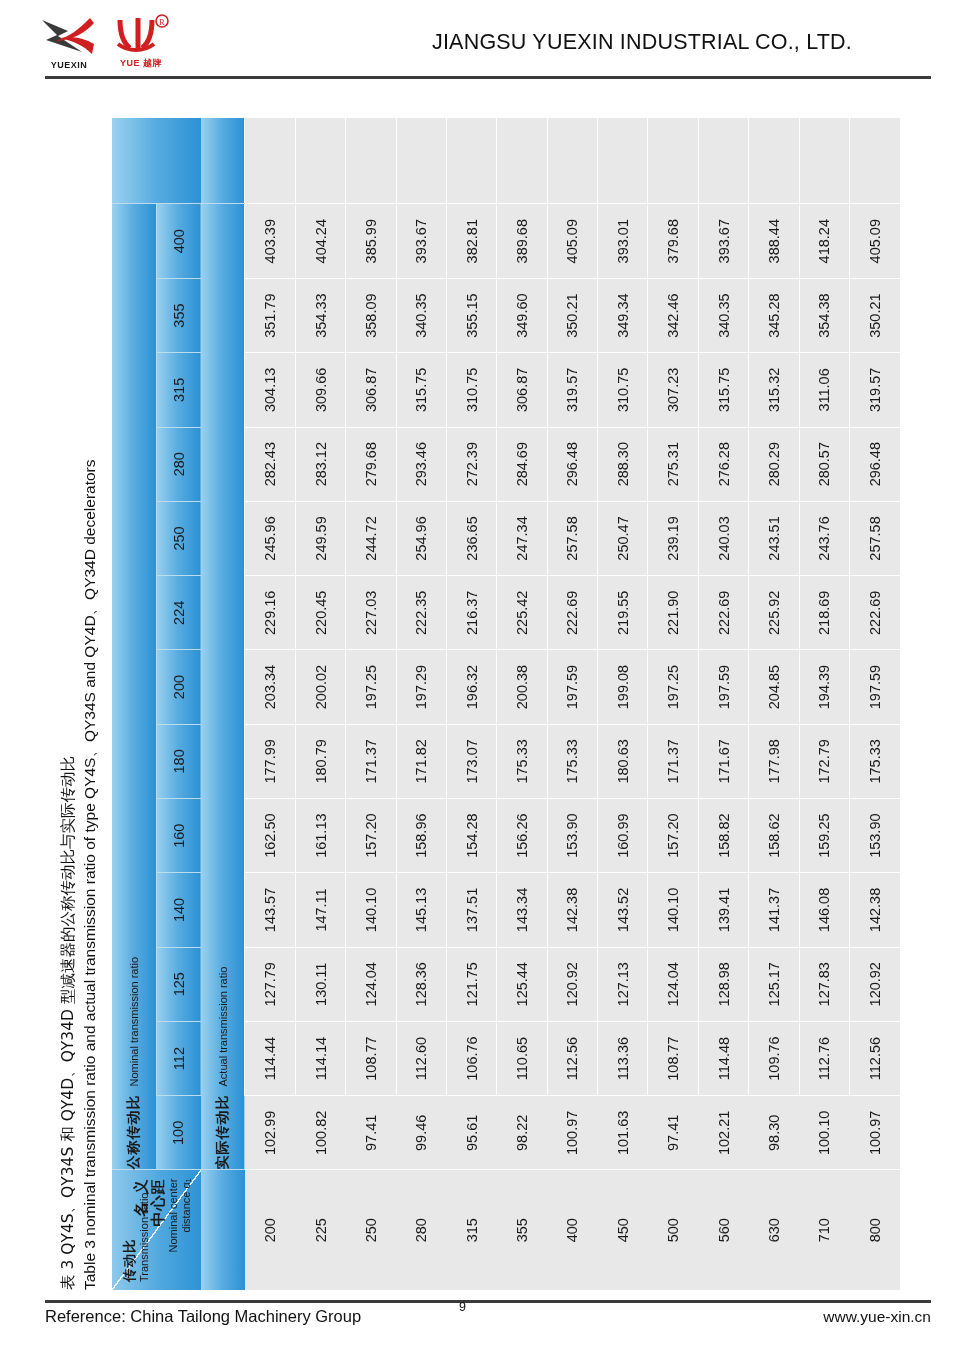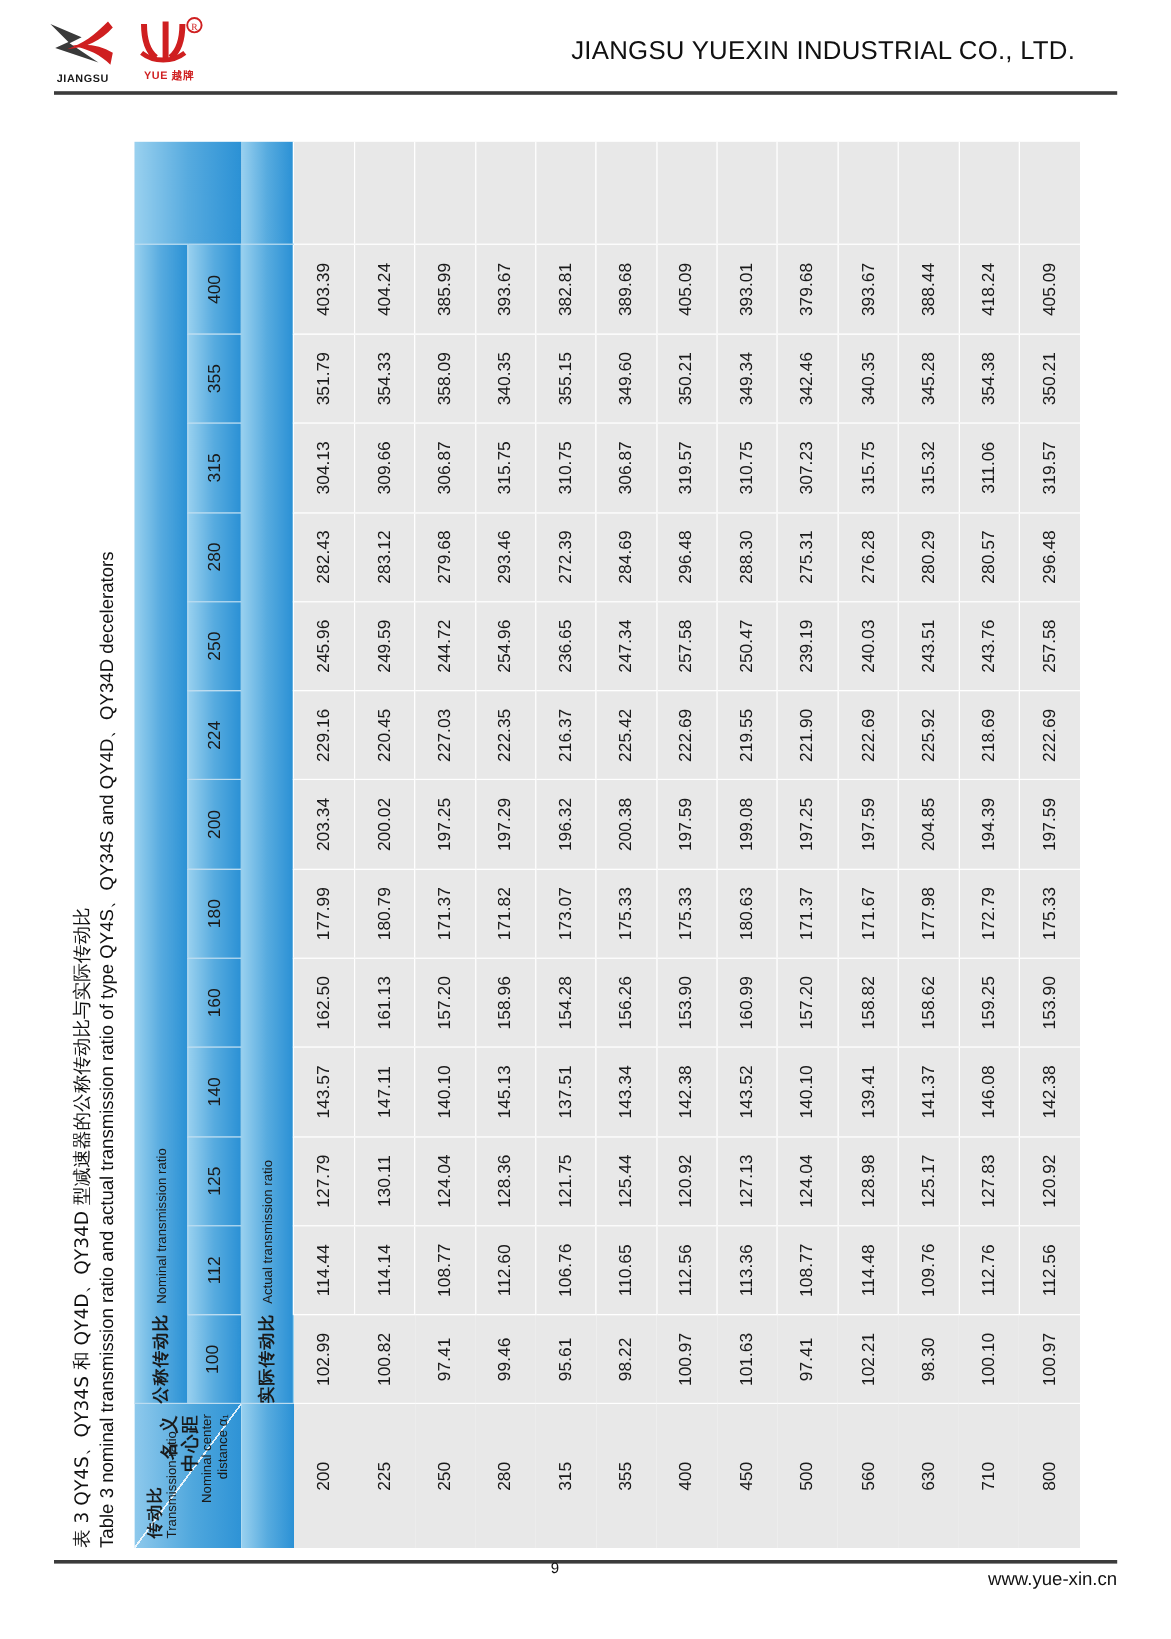--- a/index.html
+++ b/index.html
@@ -34,21 +34,21 @@
   }
   .logo-word.dark { color: #1a1a1a; font-size: 9px; }
   .logo-word.red  { color: #cf1f20; font-size: 9px; }
   #cn-name {
     position: absolute; left: 182px; top: 28px;
     font-size: 25px; font-weight: bold; color: #111;
     letter-spacing: 1px;
     font-family: "DejaVu Sans", "Liberation Sans", sans-serif;
   }
   #en-name {
-    position: absolute; left: 476px; top: 30px;
+    position: absolute; left: 432px; top: 30px;
     font-size: 21.5px; color: #111;
     letter-spacing: .2px;
     font-family: "Liberation Sans", sans-serif;
   }
   #header-rule {
     position: absolute; left: 45px; top: 76px;
     width: 886px; height: 3px; background: #3b3b3b;
   }
 
   
@@ -193,21 +193,21 @@
 <div id="page">
 
   <div id="header">
     <div id="logo-block">
       <div class="logo-yuexin">
         <svg width="62" height="44" viewBox="0 0 62 44" aria-hidden="true">
           <path d="M4 6 L30 17 L20 22 L44 38 L8 26 L19 21 Z" fill="#3a3a3a"></path>
           <path d="M52 4 C40 16 32 22 18 27 C34 26 46 20 56 9 Z" fill="#cf1f20"></path>
           <path d="M56 30 C46 24 36 22 22 24 C36 27 46 32 54 40 Z" fill="#cf1f20"></path>
         </svg>
-        <span class="logo-word dark">JIANGSU</span>
+        <span class="logo-word dark">YUEXIN</span>
       </div>
       <div class="logo-yue">
         <svg width="66" height="44" viewBox="0 0 66 44" aria-hidden="true">
           <path d="M12 6 C12 18 14 28 22 34" stroke="#cf1f20" stroke-width="5" fill="none"></path>
           <path d="M30 4 C30 18 30 28 30 36" stroke="#cf1f20" stroke-width="5" fill="none"></path>
           <path d="M44 6 C44 18 42 28 34 34" stroke="#cf1f20" stroke-width="5" fill="none"></path>
           <path d="M10 30 C20 38 36 38 46 30" stroke="#cf1f20" stroke-width="4" fill="none"></path>
           <circle cx="54" cy="7" r="6" stroke="#cf1f20" stroke-width="1.6" fill="none"></circle>
           <text x="54" y="11" font-size="8" fill="#cf1f20" text-anchor="middle" font-family="Liberation Serif, serif">R</text>
         </svg>
@@ -496,16 +496,17 @@
               <td class="val">350.21</td>
               <td class="val">405.09</td>
               <td class="val lastcol"></td>
             </tr>
           </tbody>
       </table>
     </div>
   </div>
 
   <div id="footer-rule"></div>
+  <div id="ref">Reference:  China Tailong Machinery Group</div>
   <div id="pageno">9</div>
   <div id="site">www.yue-xin.cn</div>
 
 </div>
 
 </body></html>

